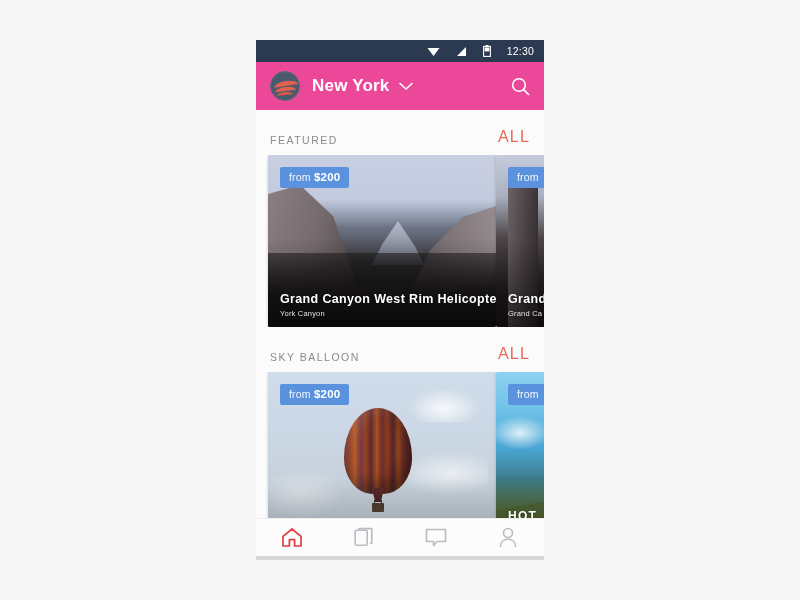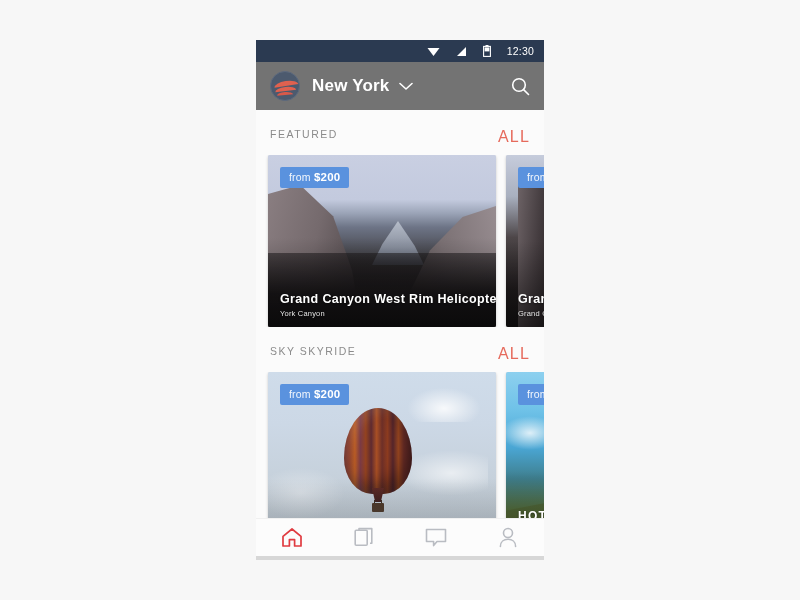--- a/index.html
+++ b/index.html
@@ -26,21 +26,21 @@
     gap:16px;
   }
   #status-bar .sicon { display:flex; align-items:center; }
   #status-time {
     color:#ffffff; font-size:10.5px; letter-spacing:.2px;
     font-family:"Liberation Sans", sans-serif;
   }
   
   #app-bar {
     height:48px;
-    background:#737373;
+    background:#ec4899;
     display:flex; align-items:center;
     padding:0 14px;
     justify-content:center;
   }
   #avatar {
     width:30px; height:30px; border-radius:50%;
     background:#4c5a6e;
     border:1px solid #5d6a7e;
     position:relative; overflow:hidden;
     flex:none;
@@ -70,33 +70,33 @@
   #city-chevron { margin-left:9px; display:flex; align-items:center; }
   #search-btn { margin-left:auto; display:flex; align-items:center; }
   
   #content {
     height:calc(520px - 22px - 48px - 42px);
     background:#fbfbfb;
     overflow:hidden;
     position:relative;
   }
   .section-head {
-    display:flex; align-items:flex-start;
+    display:flex; align-items:flex-end;
     padding:18px 14px 9px 14px;
   }
   .section-title {
     font-size:10.5px; color:#8b8b8b; letter-spacing:1.5px;
     font-weight:normal;
   }
   .section-all {
     margin-left:auto;
     font-size:16px; color:#e66a5c; letter-spacing:1.2px;
   }
   .card-row {
-    display:flex; gap:10px;
+    display:flex; 
     padding-left:12px;
     overflow:hidden;
   }
   .card {
     position:relative;
     width:228px; height:172px;
     flex:none;
     border-radius:2px;
     overflow:hidden;
     box-shadow:0 1px 3px rgba(0,0,0,.22);
@@ -338,21 +338,21 @@
         </div>
         <div class="card-text">
           <div class="card-title">Grand</div>
           <div class="card-sub">Grand Ca</div>
         </div>
       </div>
 
     </div>
 
     <div class="section-head">
-      <span class="section-title">SKY SKYRIDE</span>
+      <span class="section-title">SKY BALLOON</span>
       <span class="section-all">ALL</span>
     </div>
     <div class="card-row">
 
       <div class="card">
         <div class="photo photo-balloon">
           <div class="cloud1"></div>
           <div class="cloud2"></div>
           <div class="cloud3"></div>
           <div class="balloon-wrap">

